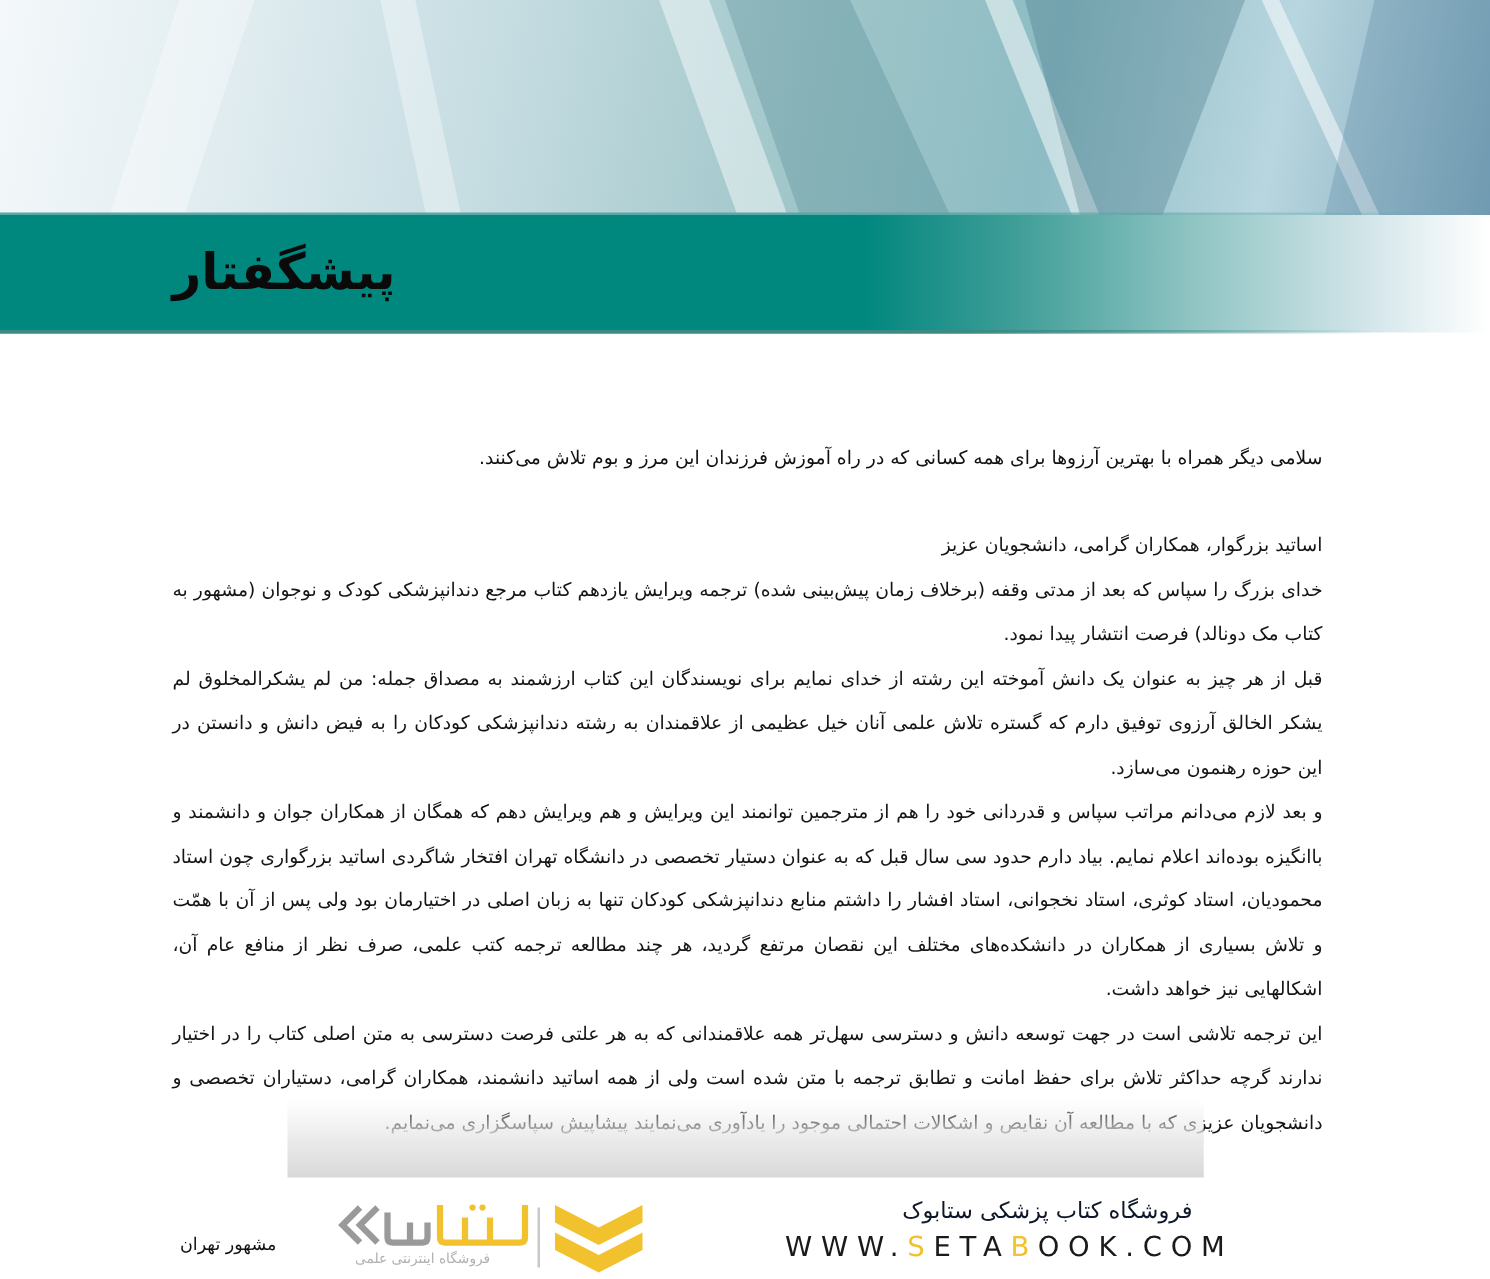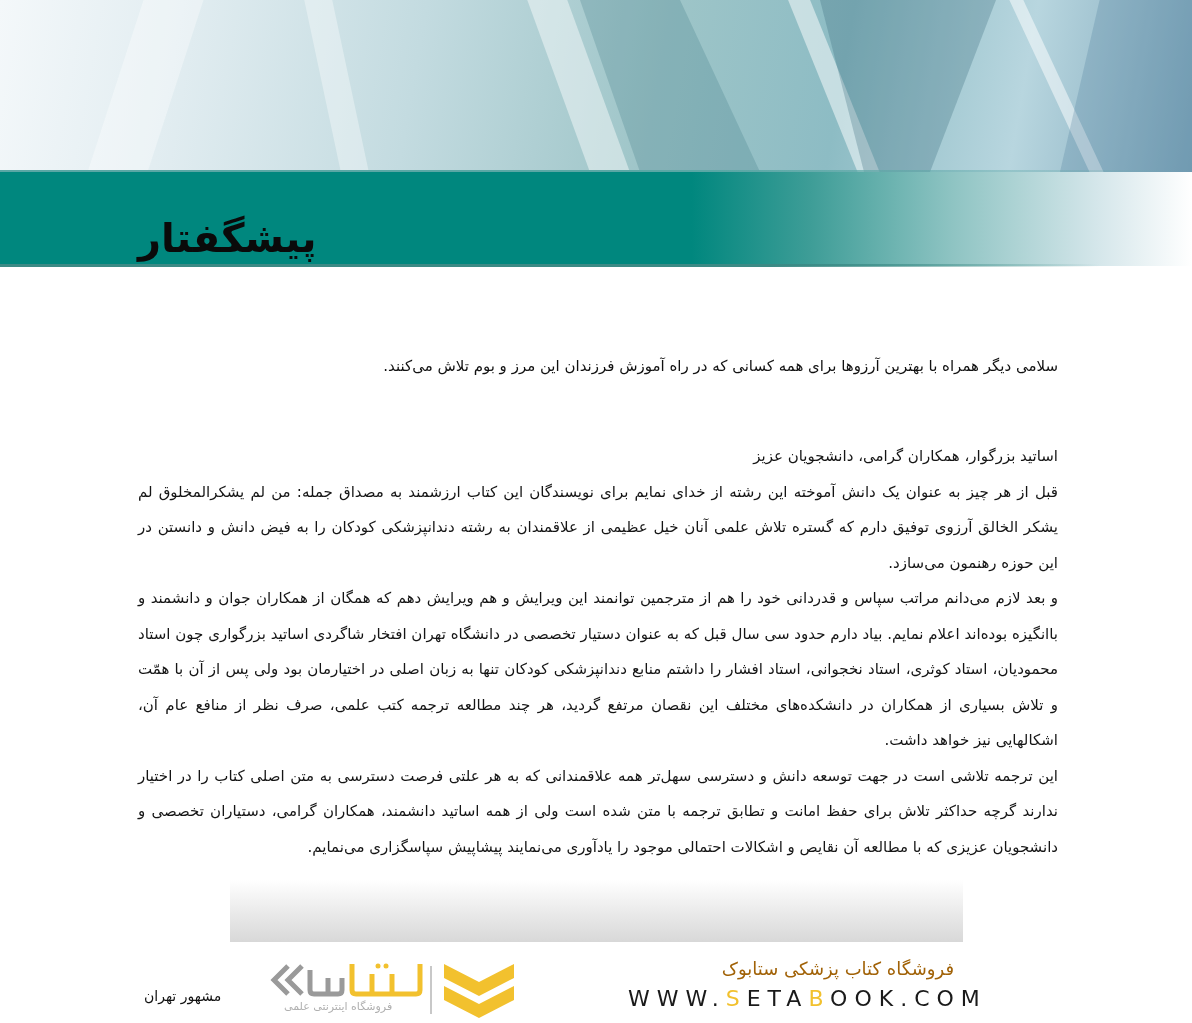--- a/index.html
+++ b/index.html
@@ -47,21 +47,21 @@
       background: linear-gradient(90deg, #5aa7a5 0%, #5aa7a5 60%, rgba(255,255,255,0) 100%);
     }
     .band-bottomline {
       position: absolute;
       left: 0; top: 264px;
       width: 1100px; height: 3px;
       background: linear-gradient(90deg, #3c8a85 0%, #3c8a85 70%, rgba(255,255,255,0) 100%);
     }
     .page-title {
       position: absolute;
-      left: 138px; top: 208px;
+      left: 138px; top: 188px;
       font-family: "DejaVu Sans", sans-serif;
       font-weight: bold;
       font-size: 40px;
       line-height: 60px;
       color: #0a0a0a;
       direction: rtl;
     }
     .greeting {
       position: absolute;
       right: 134px;
@@ -74,21 +74,20 @@
     .para-block {
       position: absolute;
       right: 134px;
       width: 920px;
       direction: rtl;
       text-align: justify;
       text-align-last: right;
       font-size: 15px;
       line-height: 35.5px;
       color: #151515;
-      margin-top: 20px;
     }
     .para-block p {
       margin: 0;
     }
 
     
     .footer-shadow {
       position: absolute;
       left: 230px; top: 880px;
       width: 733px; height: 62px;
@@ -128,21 +127,21 @@
       font-size: 11px;
       color: #b0b0b0;
       direction: rtl;
       white-space: nowrap;
     }
     .store-name {
       position: absolute;
       right: 238px; top: 958px;
       font-size: 18px;
       direction: rtl;
-      color: #a16207;
+      color: #0f172a;
       white-space: nowrap;
     }
     .store-url {
       position: absolute;
       left: 606px; top: 986px;
       font-family: "DejaVu Sans", sans-serif;
       font-size: 22px;
       letter-spacing: 7px;
       color: #1a1a1a;
       white-space: nowrap;
@@ -169,20 +168,21 @@
 <div class="band-topline"></div>
 <div class="band"></div>
 <div class="band-bottomline"></div>
 
 <h1 class="page-title" style="margin:0;">پیشگفتار</h1>
 
 <div class="greeting">سلامی دیگر همراه با بهترین آرزوها برای همه کسانی که در راه آموزش فرزندان این مرز و بوم تلاش می‌کنند.</div>
 
 <div class="para-block" style="top:419px;">
   <p>اساتید بزرگوار، همکاران گرامی، دانشجویان عزیز</p>
+  <p>خدای بزرگ را سپاس که بعد از مدتی وقفه (برخلاف زمان پیش‌بینی شده) ترجمه ویرایش یازدهم کتاب مرجع دندانپزشکی کودک و نوجوان (مشهور به کتاب مک دونالد) فرصت انتشار پیدا نمود.</p>
   <p>قبل از هر چیز به عنوان یک دانش آموخته این رشته از خدای نمایم برای نویسندگان این کتاب ارزشمند به مصداق جمله: من لم یشکرالمخلوق لم یشکر الخالق آرزوی توفیق دارم که گستره تلاش علمی آنان خیل عظیمی از علاقمندان به رشته دندانپزشکی کودکان را به فیض دانش و دانستن در این حوزه رهنمون می‌سازد.</p>
   <p>و بعد لازم می‌دانم مراتب سپاس و قدردانی خود را هم از مترجمین توانمند این ویرایش و هم ویرایش دهم که همگان از همکاران جوان و دانشمند و باانگیزه بوده‌اند اعلام نمایم. بیاد دارم حدود سی سال قبل که به عنوان دستیار تخصصی در دانشگاه تهران افتخار شاگردی اساتید بزرگواری چون استاد محمودیان، استاد کوثری، استاد نخجوانی، استاد افشار را داشتم منابع دندانپزشکی کودکان تنها به زبان اصلی در اختیارمان بود ولی پس از آن با همّت و تلاش بسیاری از همکاران در دانشکده‌های مختلف این نقصان مرتفع گردید، هر چند مطالعه ترجمه کتب علمی، صرف نظر از منافع عام آن، اشکالهایی نیز خواهد داشت.</p>
   <p>این ترجمه تلاشی است در جهت توسعه دانش و دسترسی سهل‌تر همه علاقمندانی که به هر علتی فرصت دسترسی به متن اصلی کتاب را در اختیار ندارند گرچه حداکثر تلاش برای حفظ امانت و تطابق ترجمه با متن شده است ولی از همه اساتید دانشمند، همکاران گرامی، دستیاران تخصصی و دانشجویان عزیزی که با مطالعه آن نقایص و اشکالات احتمالی موجود را یادآوری می‌نمایند پیشاپیش سپاسگزاری می‌نمایم.</p>
 </div>
 
 <div class="footer-shadow"></div>
 
 <div class="footer-left-text">مشهور تهران</div>
 
 <div class="logo">

